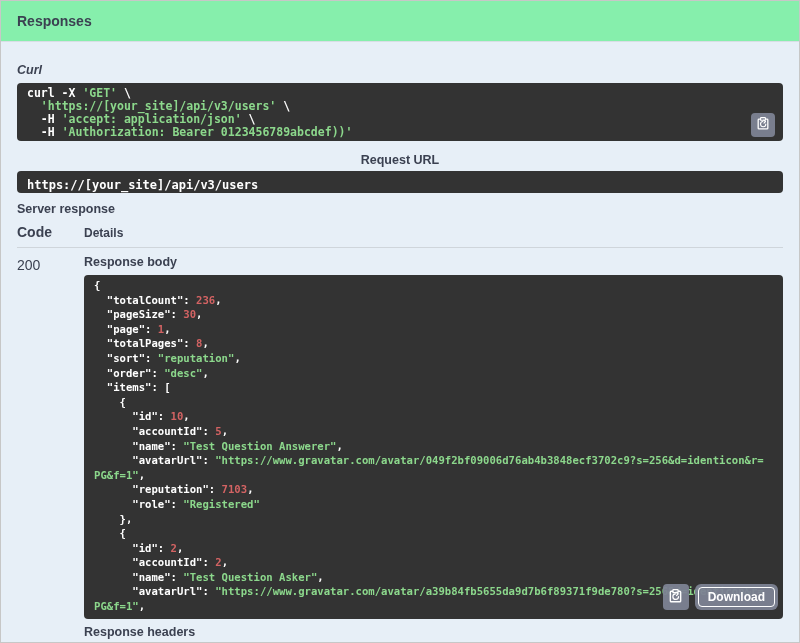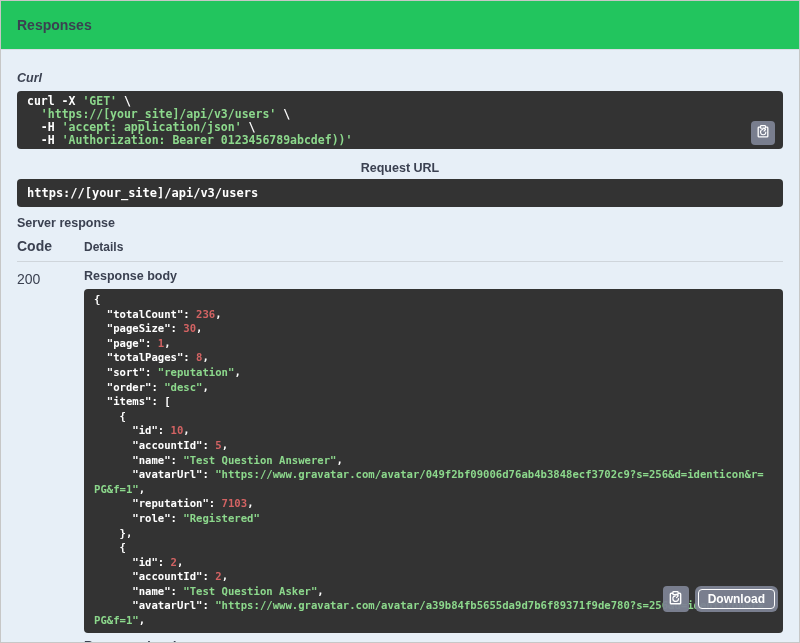--- a/index.html
+++ b/index.html
@@ -7,21 +7,21 @@
   .screen {
     width:800px; height:643px;
     border:1px solid #c7c7c7;
     overflow:hidden;
     font-family:"Liberation Sans", sans-serif;
     color:#3b4151;
     background:#e7eff7;
   }
   
   .sec-header {
-    height:49px; background:#22c55e;
+    height:41px; background:#86efac;
     border-bottom:1px solid #d8dee5;
     display:flex; align-items:center;
     padding:0 16px;
   }
   .sec-header .title { font-size:14px; font-weight:700; }
   
   .sec-body { padding:0 16px; }
   .lbl { font-size:12.5px; font-weight:700; color:#3b4151; line-height:15px; }
   .curl-lbl { margin-top:21px;font-style:italic; }
   .requrl-lbl { margin-top:12px;text-align:center; }
@@ -30,42 +30,42 @@
   pre.codeblock {
     background:#333333; border-radius:4px; color:#fff;
     font-family:"DejaVu Sans Mono", monospace;
     white-space:pre; overflow:hidden; position:relative;
   }
   .curl-block {
     margin-top:5px; padding:4px 10px; height:58px;
     font-size:11.5px; font-weight:700; line-height:13px;
   }
   .url-block {
-    margin-top:3px; padding:7px 10px; height:28px;
+    margin-top:3px; padding:7px 10px; height:22px;
     font-size:12px; font-weight:700; line-height:14px;
   }
   .resp-block {
     padding:3px 10px; height:344px;
     font-size:10.6px; font-weight:700; line-height:14.6px;
   }
   .c-str { color:#8cd88c; }
   .c-num { color:#d36363; }
   .c-key { color:#ffffff; font-weight:700; }
   
   .thead { display:flex; align-items:baseline; margin-top:7px; }
   .col-code-h { width:67px; font-size:14px; font-weight:700; }
   .col-det-h { font-size:12px; font-weight:700; }
   .hline { border-top:1px solid #cfd5db; margin-top:7px; }
   .trow { display:flex; padding-top:7px; }
   .col-code { width:67px; font-size:14px; font-weight:400; padding-top:2px; }
   .col-details { flex:1; min-width:0; }
   .respbody-lbl { margin-bottom:5px; }
   .block-wrap { position:relative; }
   .block-actions {
-    position:absolute; right:5px; bottom:21px;
+    position:absolute; right:5px; bottom:9px;
     display:flex; align-items:center; gap:6px;
   }
   .copy-btn {
     width:26px; height:26px; border:none; cursor:pointer;
     background:rgba(125,131,147,.95); border-radius:4px;
     display:flex; align-items:center; justify-content:center;
   }
   .copy-btn-sm {
     position:absolute; right:8px; bottom:4px;
     width:24px; height:24px; border:none; cursor:pointer;

